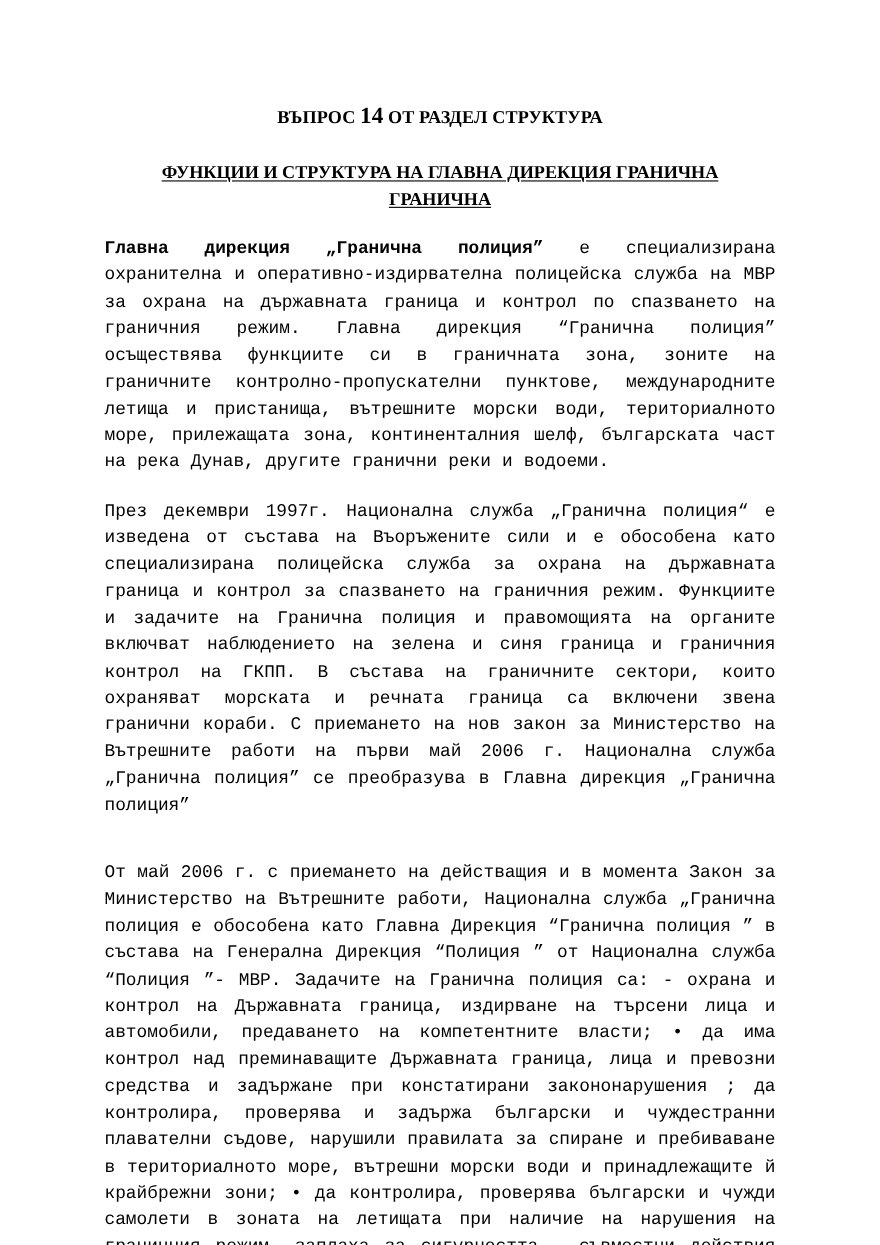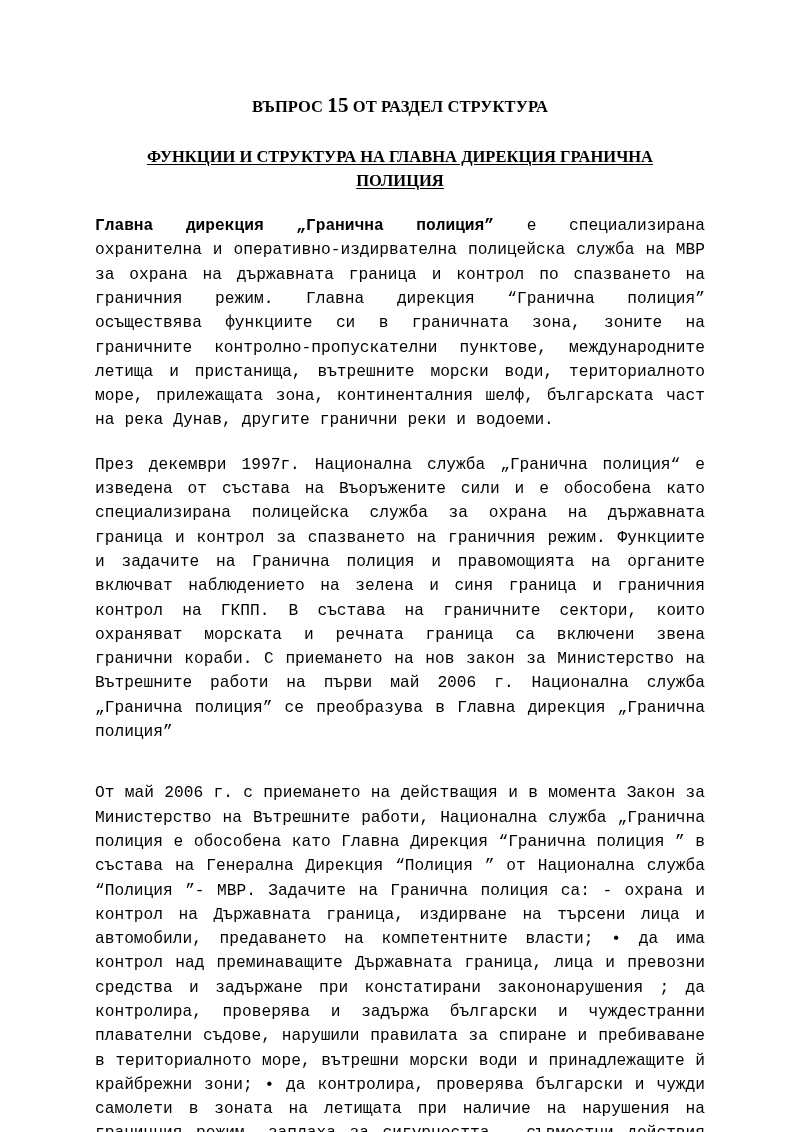--- a/index.html
+++ b/index.html
@@ -77,23 +77,23 @@
     font-weight: bold;
   }
 </style>
 </head>
 <body>
 
 <div class="page">
   <div class="content">
 
     <div class="title-block">
-      <h1 class="doc-title"><span>ВЪПРОС </span><span class="num">15</span><span> ОТ РАЗДЕЛ СТРУКТУРА</span></h1>
+      <h1 class="doc-title"><span>ВЪПРОС </span><span class="num">14</span><span> ОТ РАЗДЕЛ СТРУКТУРА</span></h1>
 
-      <h2 class="doc-subtitle"><span class="u">ФУНКЦИИ И СТРУКТУРА НА ГЛАВНА ДИРЕКЦИЯ ГРАНИЧНА</span><br><span class="u">ПОЛИЦИЯ</span></h2>
+      <h2 class="doc-subtitle"><span class="u">ФУНКЦИИ И СТРУКТУРА НА ГЛАВНА ДИРЕКЦИЯ ГРАНИЧНА</span><br><span class="u">ГРАНИЧНА</span></h2>
     </div>
 
     <div class="body-text">
       <p class="para"><b>Главна дирекция „Гранична полиция”</b><span> е специализирана охранителна и оперативно-издирвателна полицейска служба на МВР за охрана на държавната граница и контрол по спазването на граничния режим. Главна дирекция “Гранична полиция” осъществява функциите си в граничната зона, зоните на граничните контролно-пропускателни пунктове, международните летища и пристанища, вътрешните морски води, териториалното море, прилежащата зона, континенталния шелф, българската част на река Дунав, другите гранични реки и водоеми.</span></p>
 
       <p class="para"><span>През декември 1997г. Национална служба „Гранична полиция“ е изведена от състава на Въоръжените сили и е обособена като специализирана полицейска служба за охрана на държавната граница и контрол за спазването на граничния режим. Функциите и задачите на Гранична полиция и правомощията на органите включват наблюдението на зелена и синя граница и граничния контрол на ГКПП. В състава на граничните сектори, които охраняват морската и речната граница са включени звена гранични кораби. С приемането на нов закон за Министерство на Вътрешните работи на първи май 2006 г. Национална служба „Гранична полиция” се преобразува в Главна дирекция „Гранична полиция”</span></p>
 
       <p class="para last"><span>От май 2006 г. с приемането на действащия и в момента Закон за Министерство на Вътрешните работи, Национална служба „Гранична полиция е обособена като Главна Дирекция “Гранична полиция ” в състава на Генерална Дирекция “Полиция ” от Национална служба “Полиция ”- МВР. Задачите на Гранична полиция са: -  охрана и контрол на Държавната граница, издирване на търсени лица и автомобили, предаването на компетентните власти; • да има контрол над преминаващите Държавната граница, лица и превозни средства и задържане при констатирани закононарушения ;  да контролира, проверява и задържа български и чуждестранни плавателни съдове, нарушили правилата за спиране и пребиваване в териториалното море, вътрешни морски води и принадлежащите й крайбрежни зони; • да контролира, проверява български и чужди самолети в зоната на летищата при наличие на нарушения на граничния режим, заплаха за сигурността , съвместни действия със специализираните служби; • съвместно с Митниците да задържа незаконно преминали стоки и лица през ГКПП;   да извършва проверка за оръжие, взривни вещества и други общо опасни средства на лица и транспортни средства при преминаването на Държавната граница и при полети на гражданската авиация; да подържат оперативен контрол, разкриване и участие в процедурите по разкриване на престъпления и други</span></p>
     </div>
 

